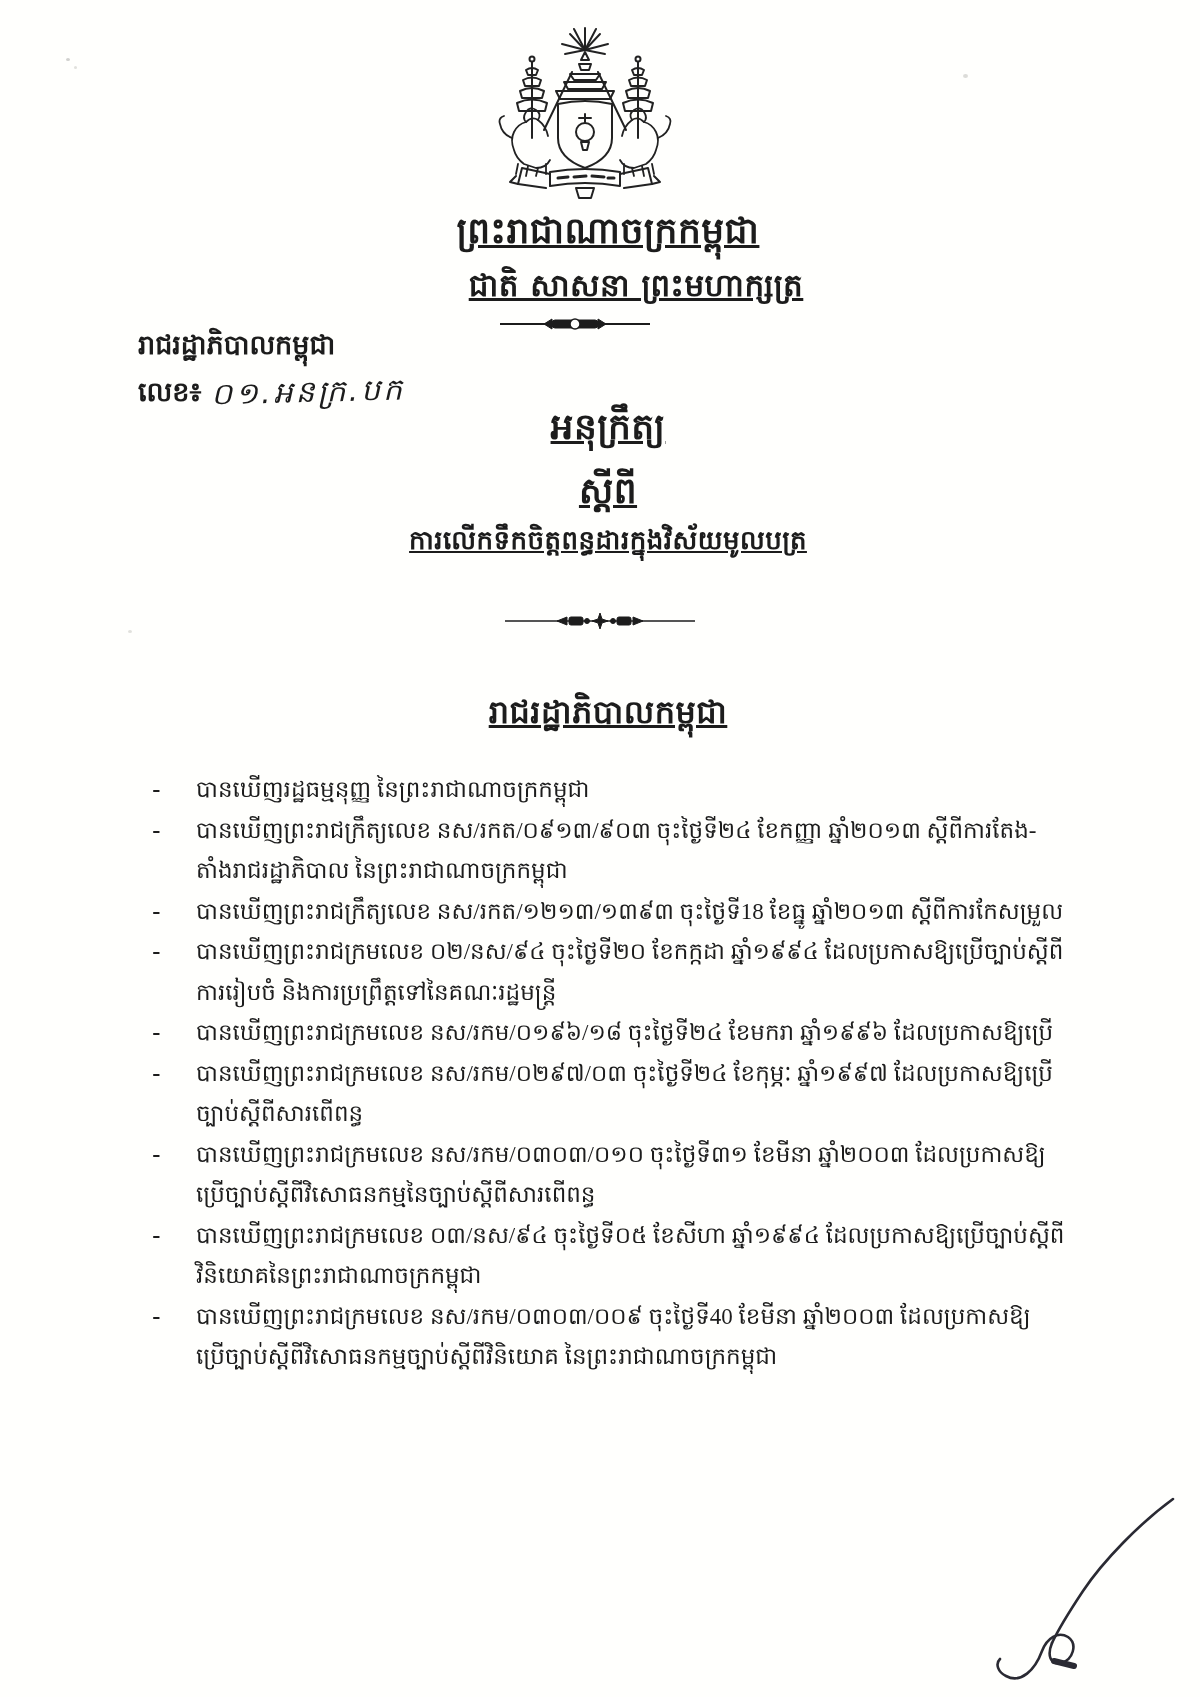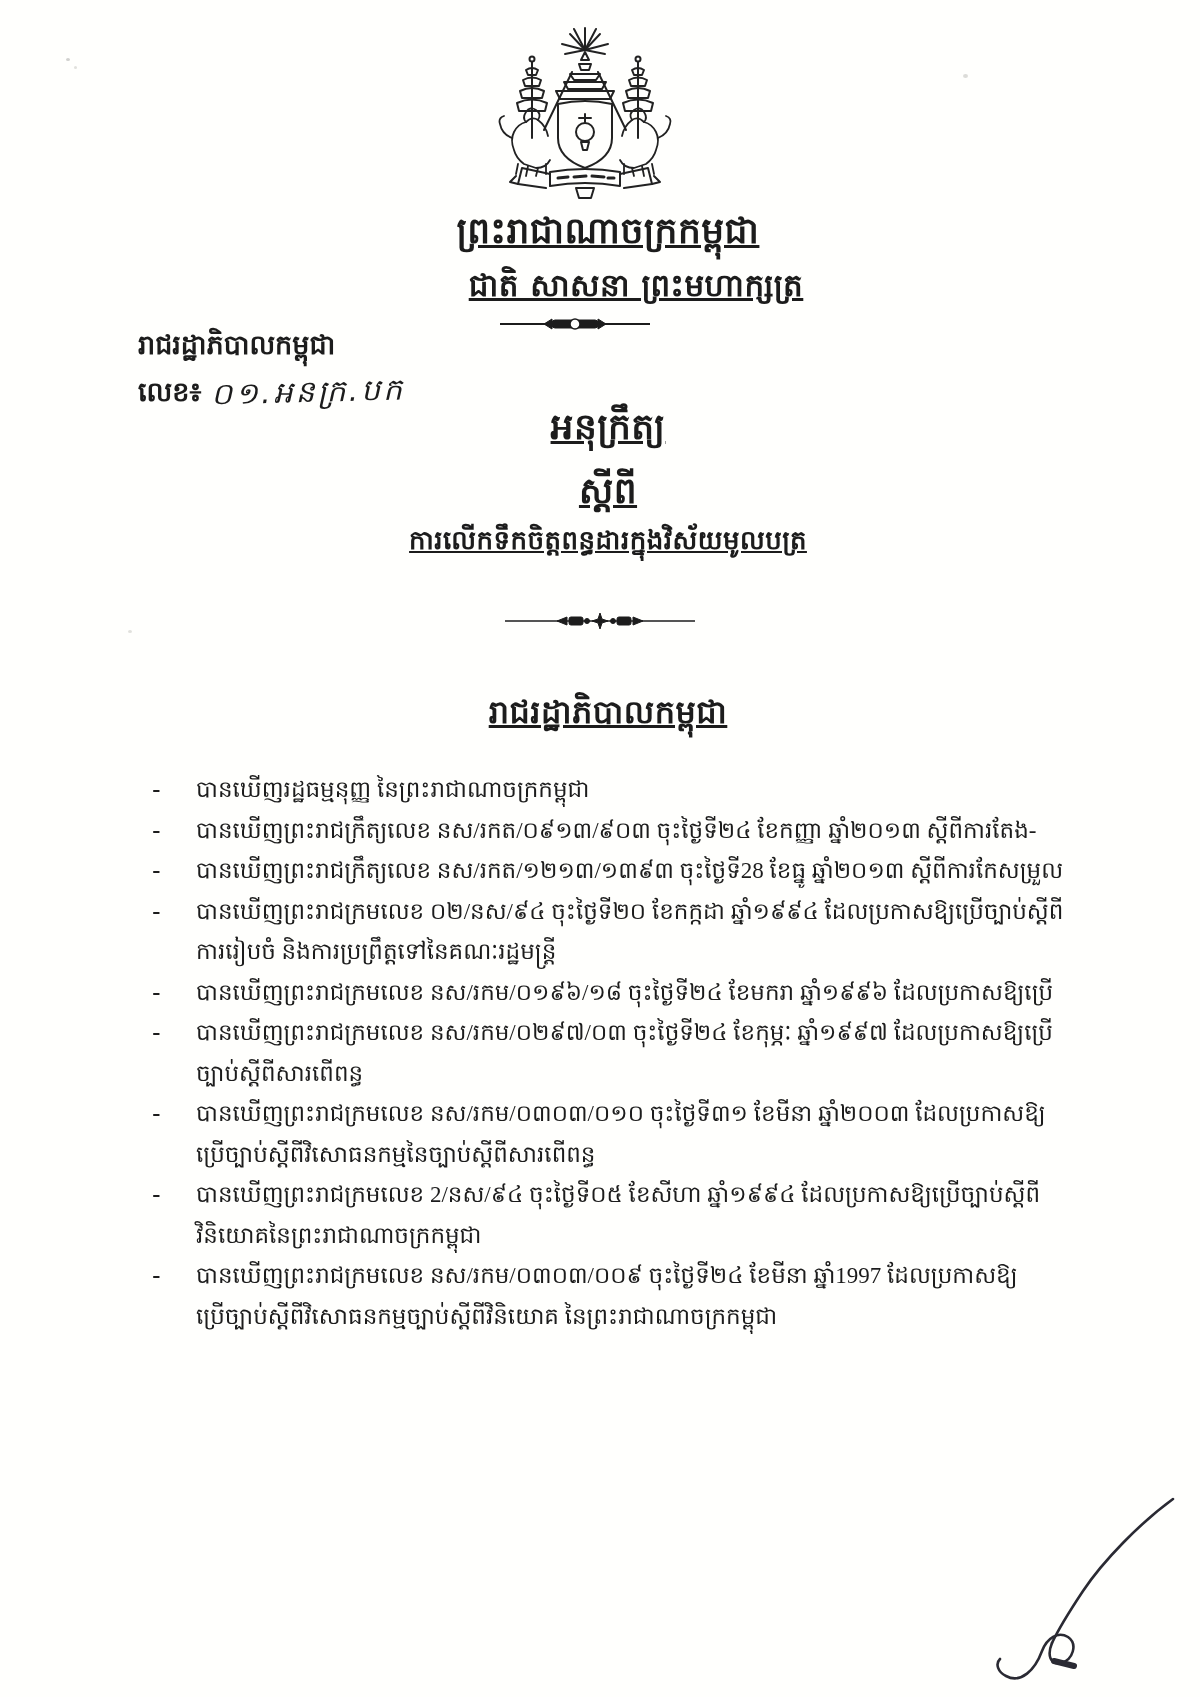--- a/index.html
+++ b/index.html
@@ -170,27 +170,28 @@
       <div class="bullet">-</div>
       <div class="item-lines">
         <div class="item-line">បានឃើញរដ្ឋធម្មនុញ្ញ នៃព្រះរាជាណាចក្រកម្ពុជា</div>
       </div>
     </div>
 
     <div class="list-item">
       <div class="bullet">-</div>
       <div class="item-lines">
         <div class="item-line">បានឃើញព្រះរាជក្រឹត្យលេខ នស/រកត/០៩១៣/៩០៣ ចុះថ្ងៃទី២៤ ខែកញ្ញា ឆ្នាំ២០១៣ ស្តីពីការតែង-</div>
-      </div>
-    </div>
-
-    <div class="list-item">
-      <div class="bullet">-</div>
-      <div class="item-lines">
-        <div class="item-line">បានឃើញព្រះរាជក្រឹត្យលេខ នស/រកត/១២១៣/១៣៩៣ ចុះថ្ងៃទី28 ខែធ្នូ ឆ្នាំ២០១៣ ស្តីពីការកែសម្រួល</div>
+        <div class="item-line">តាំងរាជរដ្ឋាភិបាល នៃព្រះរាជាណាចក្រកម្ពុជា</div>
+      </div>
+    </div>
+
+    <div class="list-item">
+      <div class="bullet">-</div>
+      <div class="item-lines">
+        <div class="item-line">បានឃើញព្រះរាជក្រឹត្យលេខ នស/រកត/១២១៣/១៣៩៣ ចុះថ្ងៃទី18 ខែធ្នូ ឆ្នាំ២០១៣ ស្តីពីការកែសម្រួល</div>
       </div>
     </div>
 
     <div class="list-item">
       <div class="bullet">-</div>
       <div class="item-lines">
         <div class="item-line">បានឃើញព្រះរាជក្រមលេខ ០២/នស/៩៤ ចុះថ្ងៃទី២០ ខែកក្កដា ឆ្នាំ១៩៩៤ ដែលប្រកាសឱ្យប្រើច្បាប់ស្តីពី</div>
         <div class="item-line">ការរៀបចំ និងការប្រព្រឹត្តទៅនៃគណៈរដ្ឋមន្ត្រី</div>
       </div>
     </div>
@@ -214,29 +215,29 @@
       <div class="bullet">-</div>
       <div class="item-lines">
         <div class="item-line">បានឃើញព្រះរាជក្រមលេខ នស/រកម/០៣០៣/០១០ ចុះថ្ងៃទី៣១ ខែមីនា ឆ្នាំ២០០៣ ដែលប្រកាសឱ្យ</div>
         <div class="item-line">ប្រើច្បាប់ស្តីពីវិសោធនកម្មនៃច្បាប់ស្តីពីសារពើពន្ធ</div>
       </div>
     </div>
 
     <div class="list-item">
       <div class="bullet">-</div>
       <div class="item-lines">
-        <div class="item-line">បានឃើញព្រះរាជក្រមលេខ 2/នស/៩៤ ចុះថ្ងៃទី០៥ ខែសីហា ឆ្នាំ១៩៩៤ ដែលប្រកាសឱ្យប្រើច្បាប់ស្តីពី</div>
+        <div class="item-line">បានឃើញព្រះរាជក្រមលេខ ០៣/នស/៩៤ ចុះថ្ងៃទី០៥ ខែសីហា ឆ្នាំ១៩៩៤ ដែលប្រកាសឱ្យប្រើច្បាប់ស្តីពី</div>
         <div class="item-line">វិនិយោគនៃព្រះរាជាណាចក្រកម្ពុជា</div>
       </div>
     </div>
 
     <div class="list-item">
       <div class="bullet">-</div>
       <div class="item-lines">
-        <div class="item-line">បានឃើញព្រះរាជក្រមលេខ នស/រកម/០៣០៣/០០៩ ចុះថ្ងៃទី២៤ ខែមីនា ឆ្នាំ1997 ដែលប្រកាសឱ្យ</div>
+        <div class="item-line">បានឃើញព្រះរាជក្រមលេខ នស/រកម/០៣០៣/០០៩ ចុះថ្ងៃទី40 ខែមីនា ឆ្នាំ២០០៣ ដែលប្រកាសឱ្យ</div>
         <div class="item-line">ប្រើច្បាប់ស្តីពីវិសោធនកម្មច្បាប់ស្តីពីវិនិយោគ នៃព្រះរាជាណាចក្រកម្ពុជា</div>
       </div>
     </div>
 
   </div>
 
   <div class="abs" style="left:935px;top:1485px;">
     <svg width="265" height="205" viewBox="0 0 265 205" fill="none" stroke="#2a2a33" stroke-width="2.6" stroke-linecap="round">
       <path d="M238 14 C205 38 168 76 148 106 C136 124 124 143 117 158"></path>
       <path d="M117 158 C112 170 115 180 126 178 C138 175 143 159 133 152 C123 146 112 153 107 166 C100 185 86 199 71 191 C63 187 60 179 65 174"></path>

